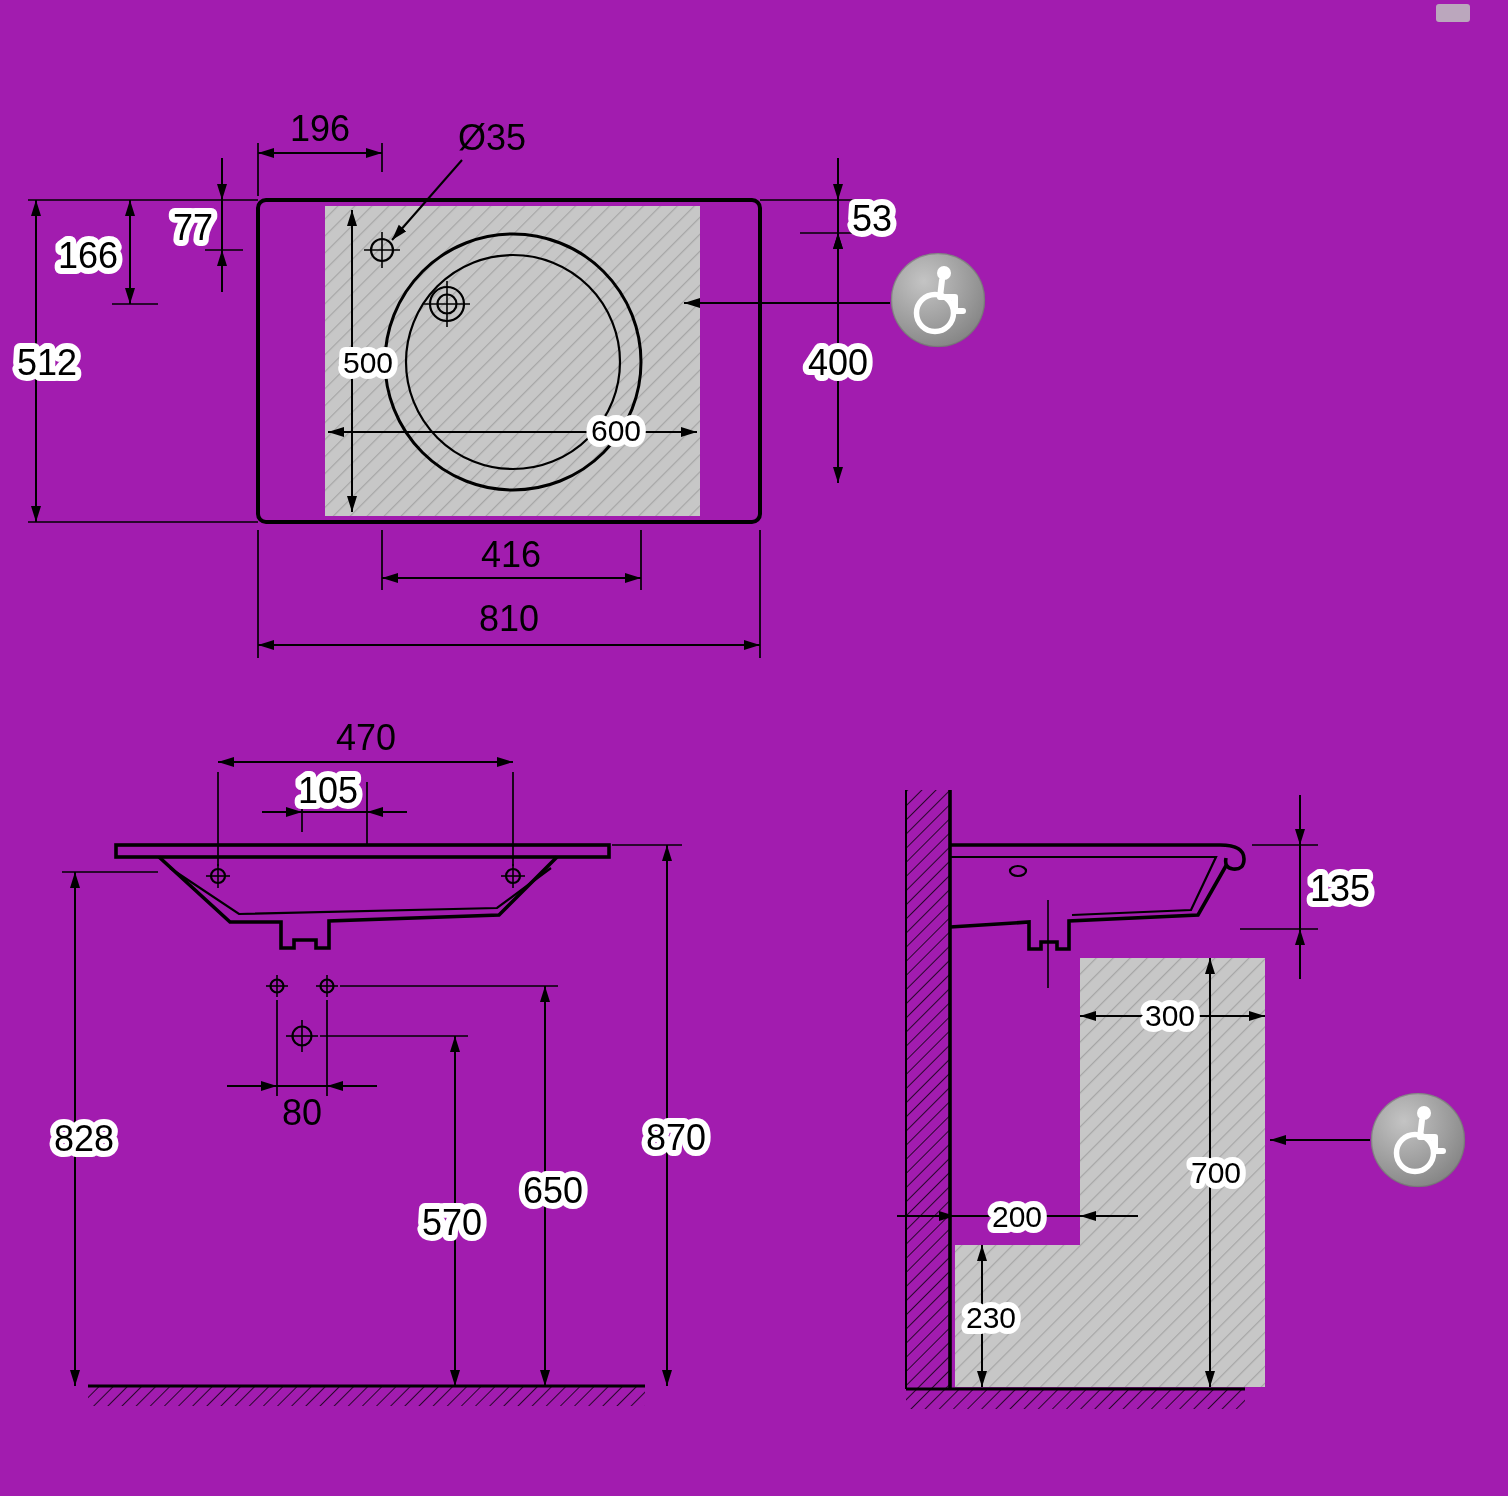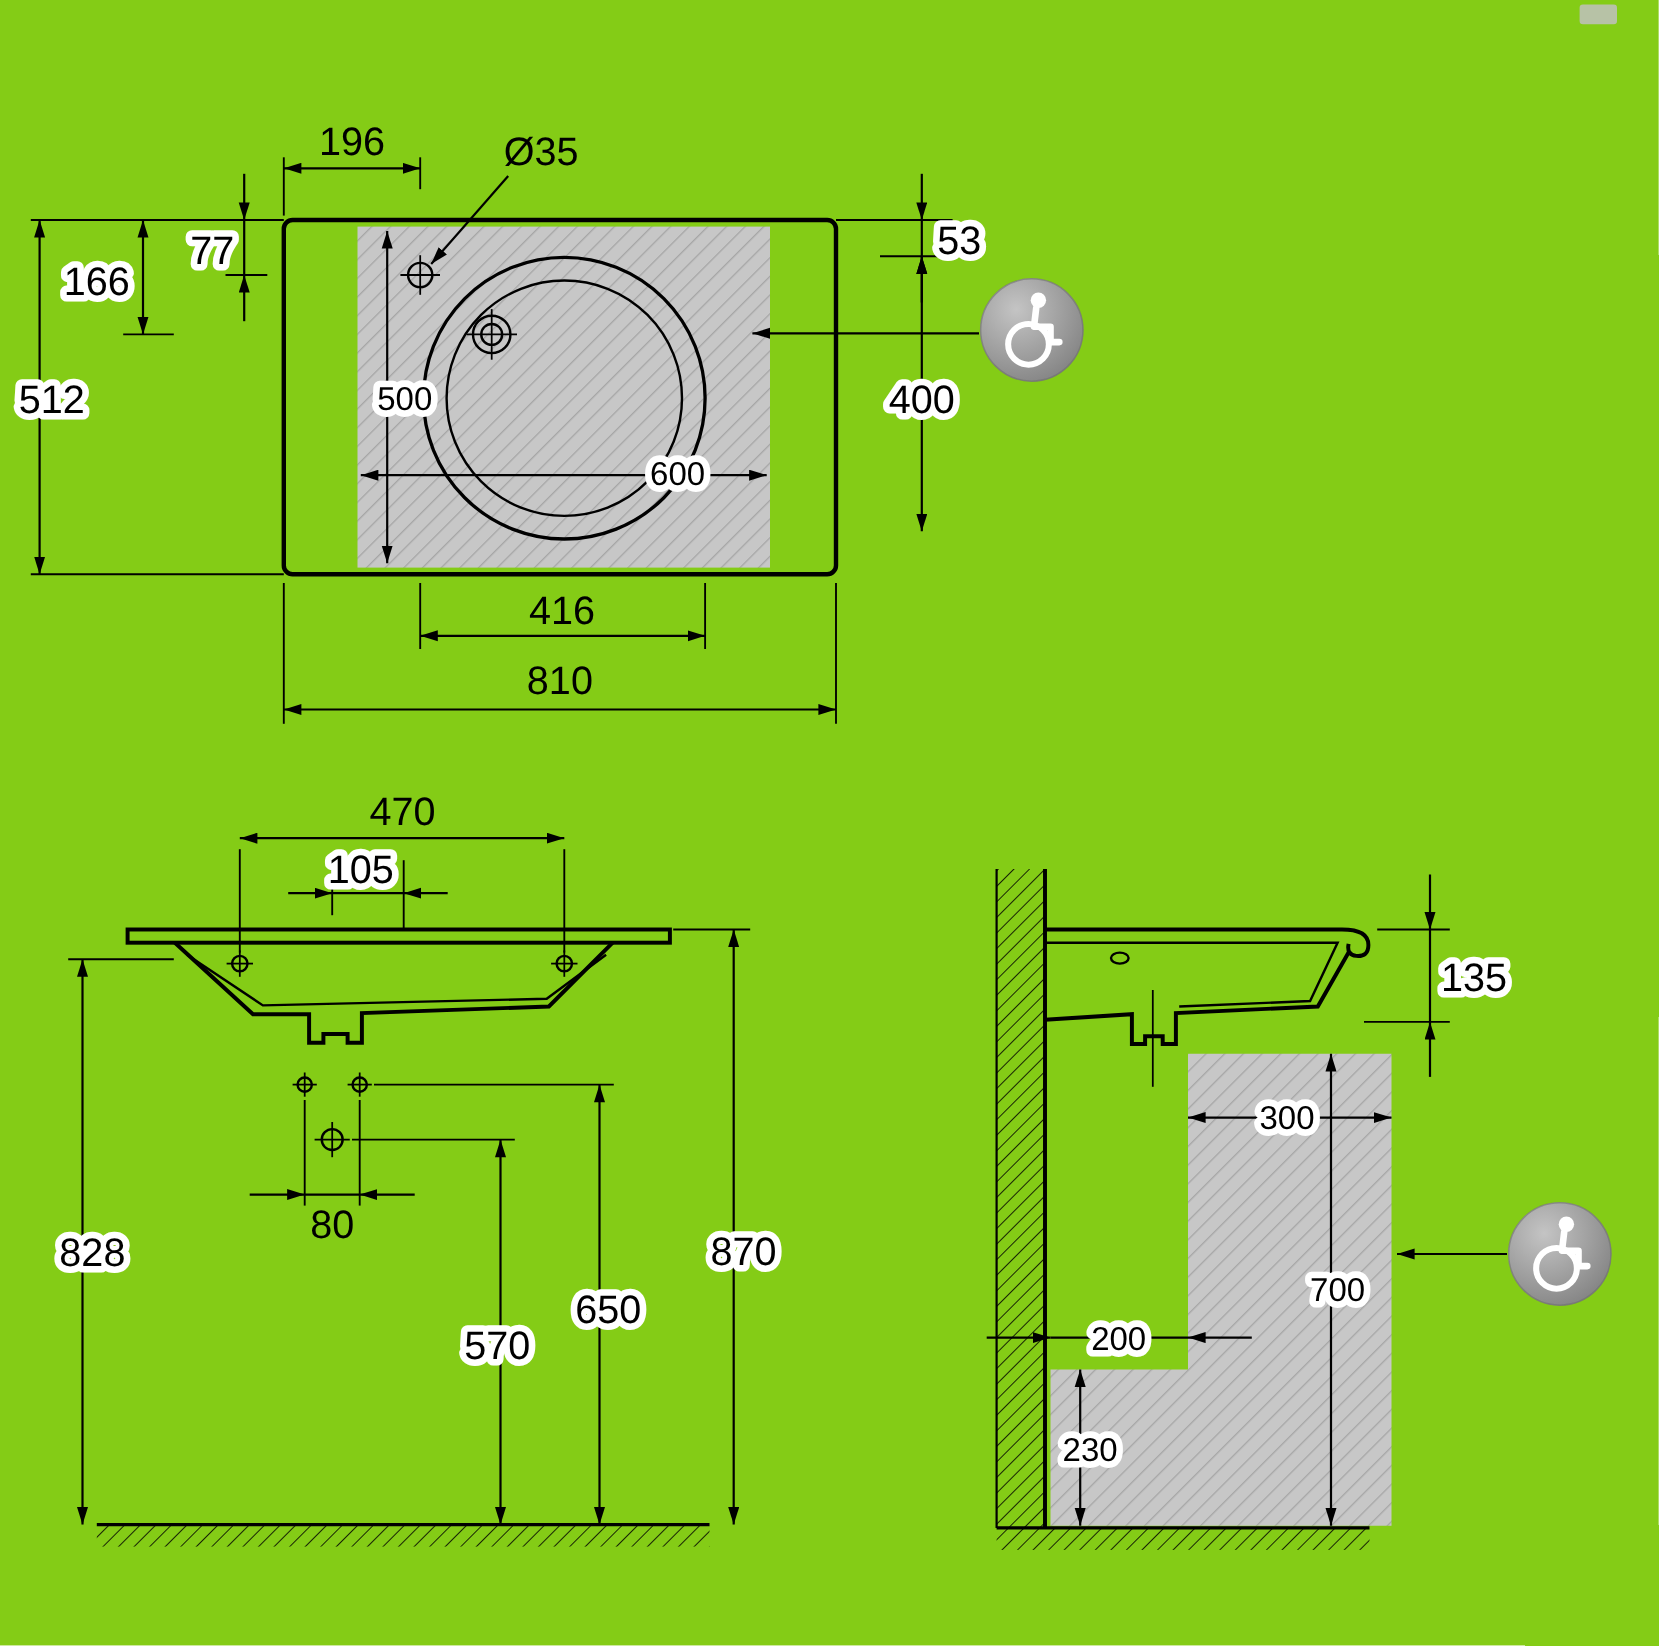--- a/index.html
+++ b/index.html
@@ -1,16 +1,16 @@
 <!DOCTYPE html>
 <html><head>
 <meta charset="utf-8">
 <style>
   html,body{margin:0;padding:0;background:#ffffff;}
-  .stage{width:1508px;height:1496px;position:relative;background:#84cc16;overflow:hidden;}
+  .stage{width:1508px;height:1496px;position:relative;background:#a21caf;overflow:hidden;}
   svg{display:block;}
   text{font-family:"Liberation Sans","DejaVu Sans",sans-serif;fill:#000;}
   .dim{font-size:36px;}
   .dim-sm{font-size:30px;}
   .mid{text-anchor:middle;}
   .halo{paint-order:stroke;stroke:#ffffff;stroke-width:12px;stroke-linejoin:round;}
   .ln{stroke:#000;fill:none;}
   .thick{stroke-width:3.6;}
   .med{stroke-width:2.2;}
   .thin{stroke-width:1.6;}

